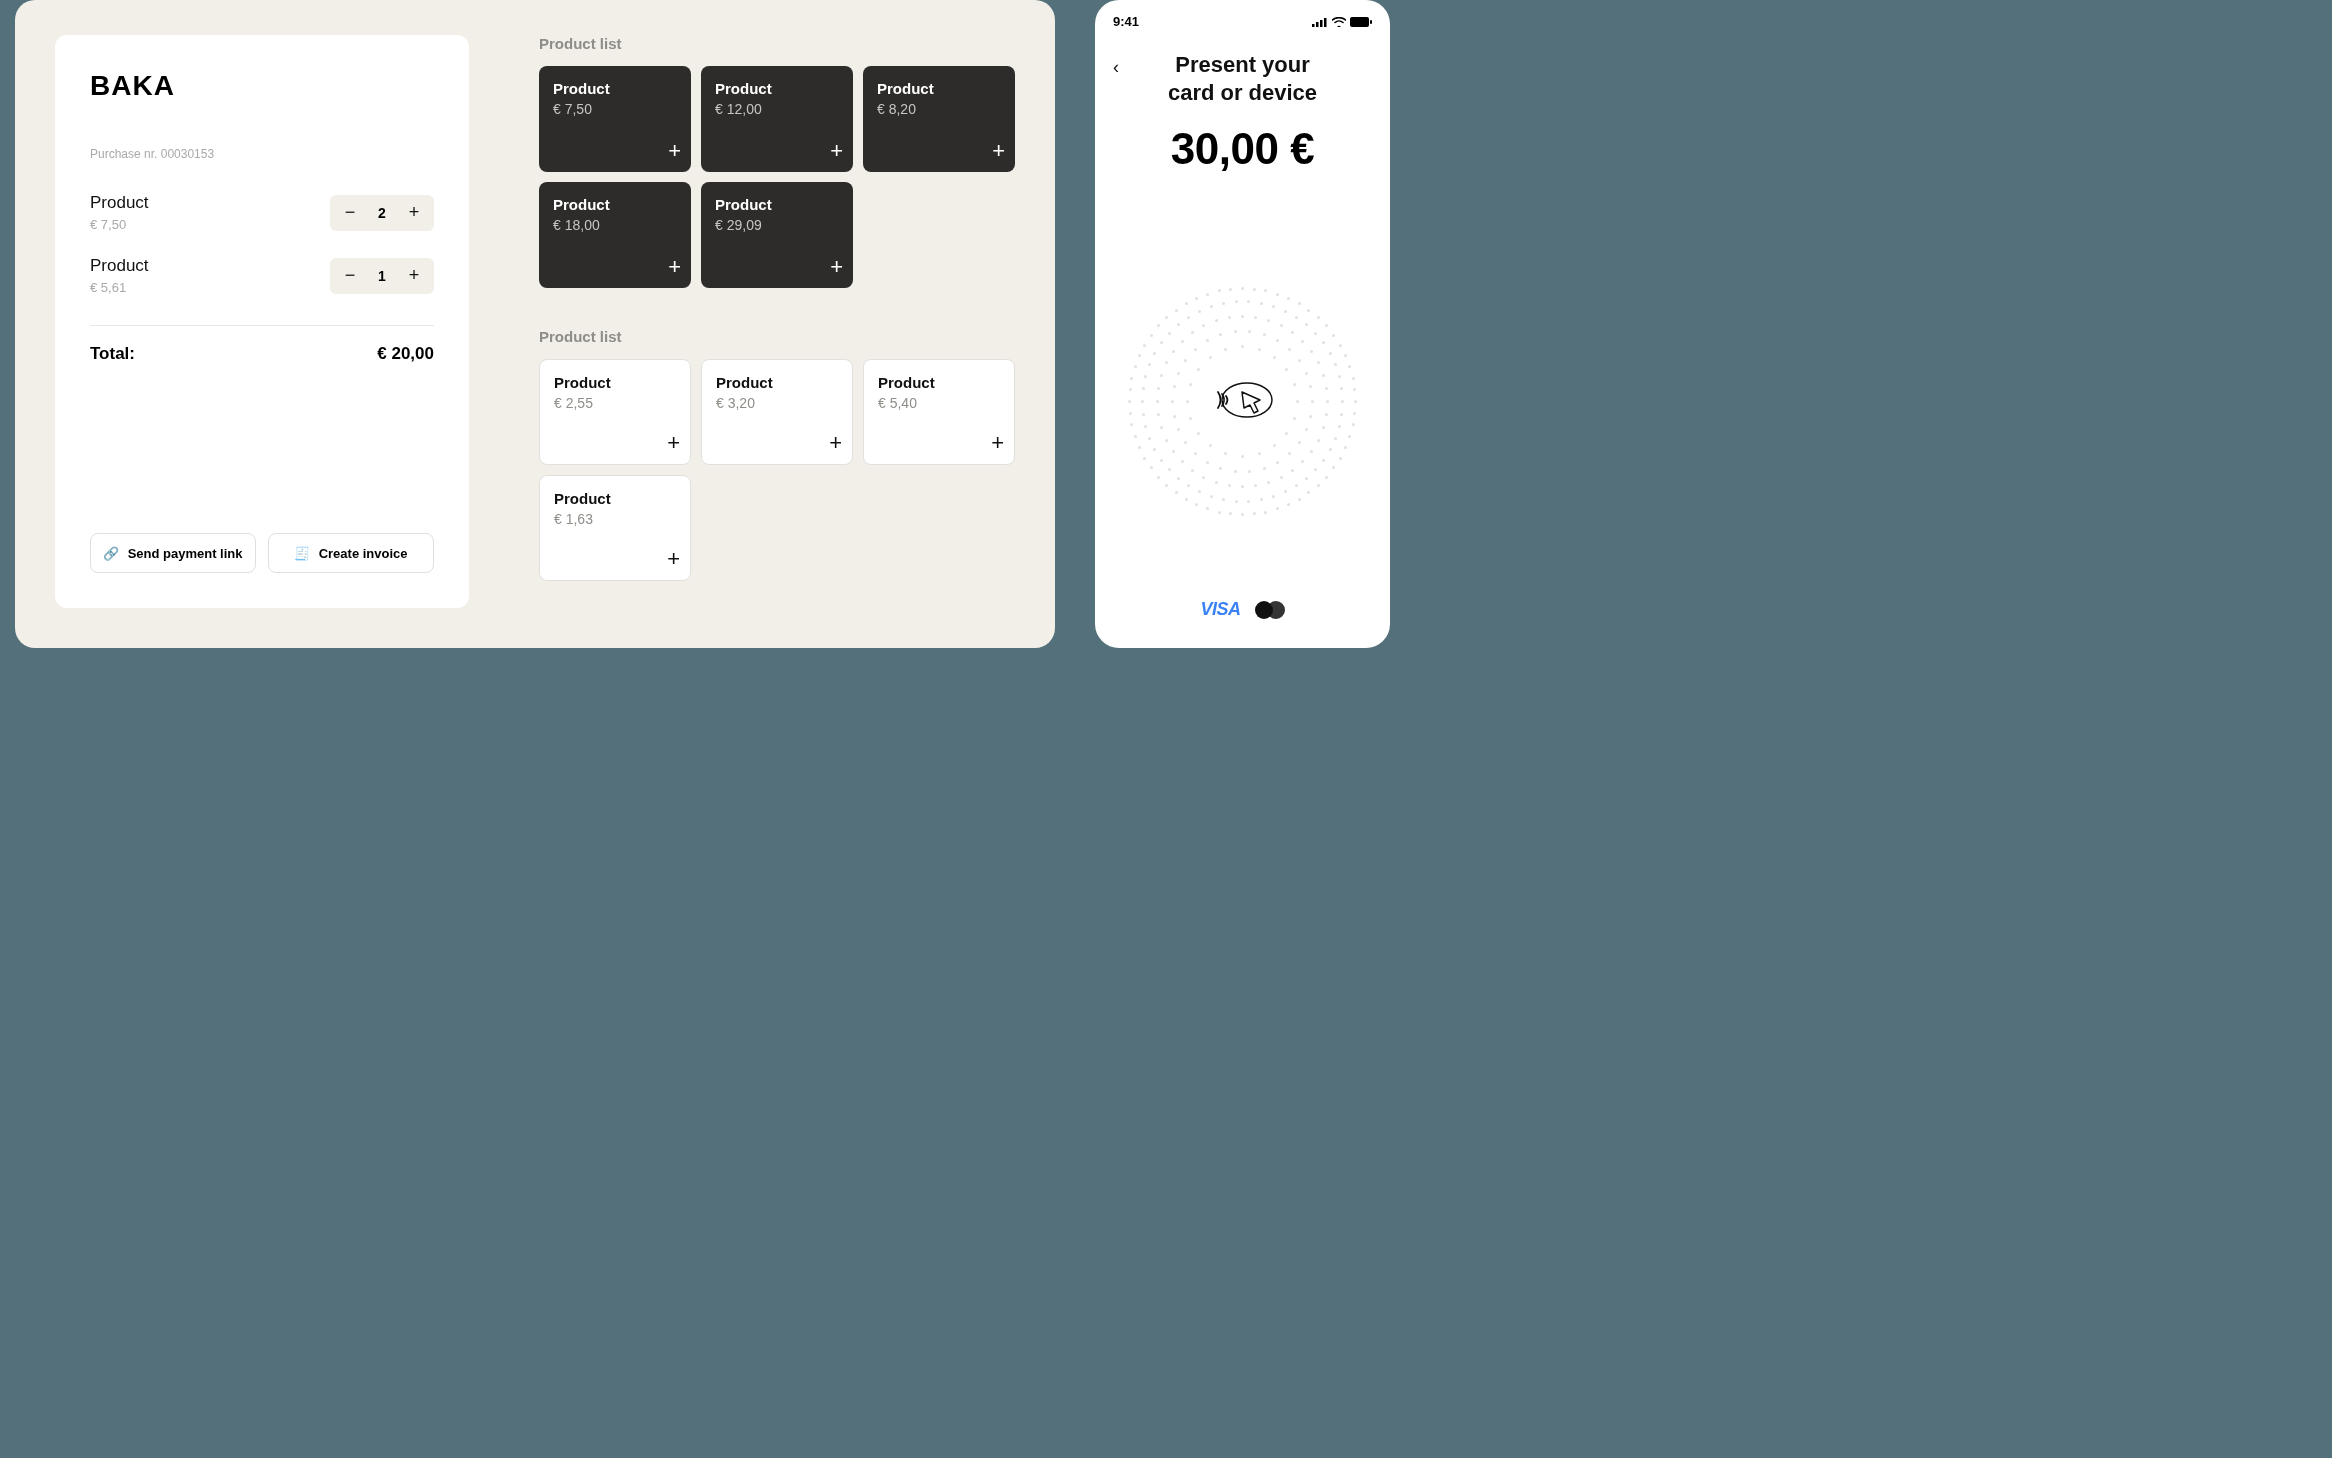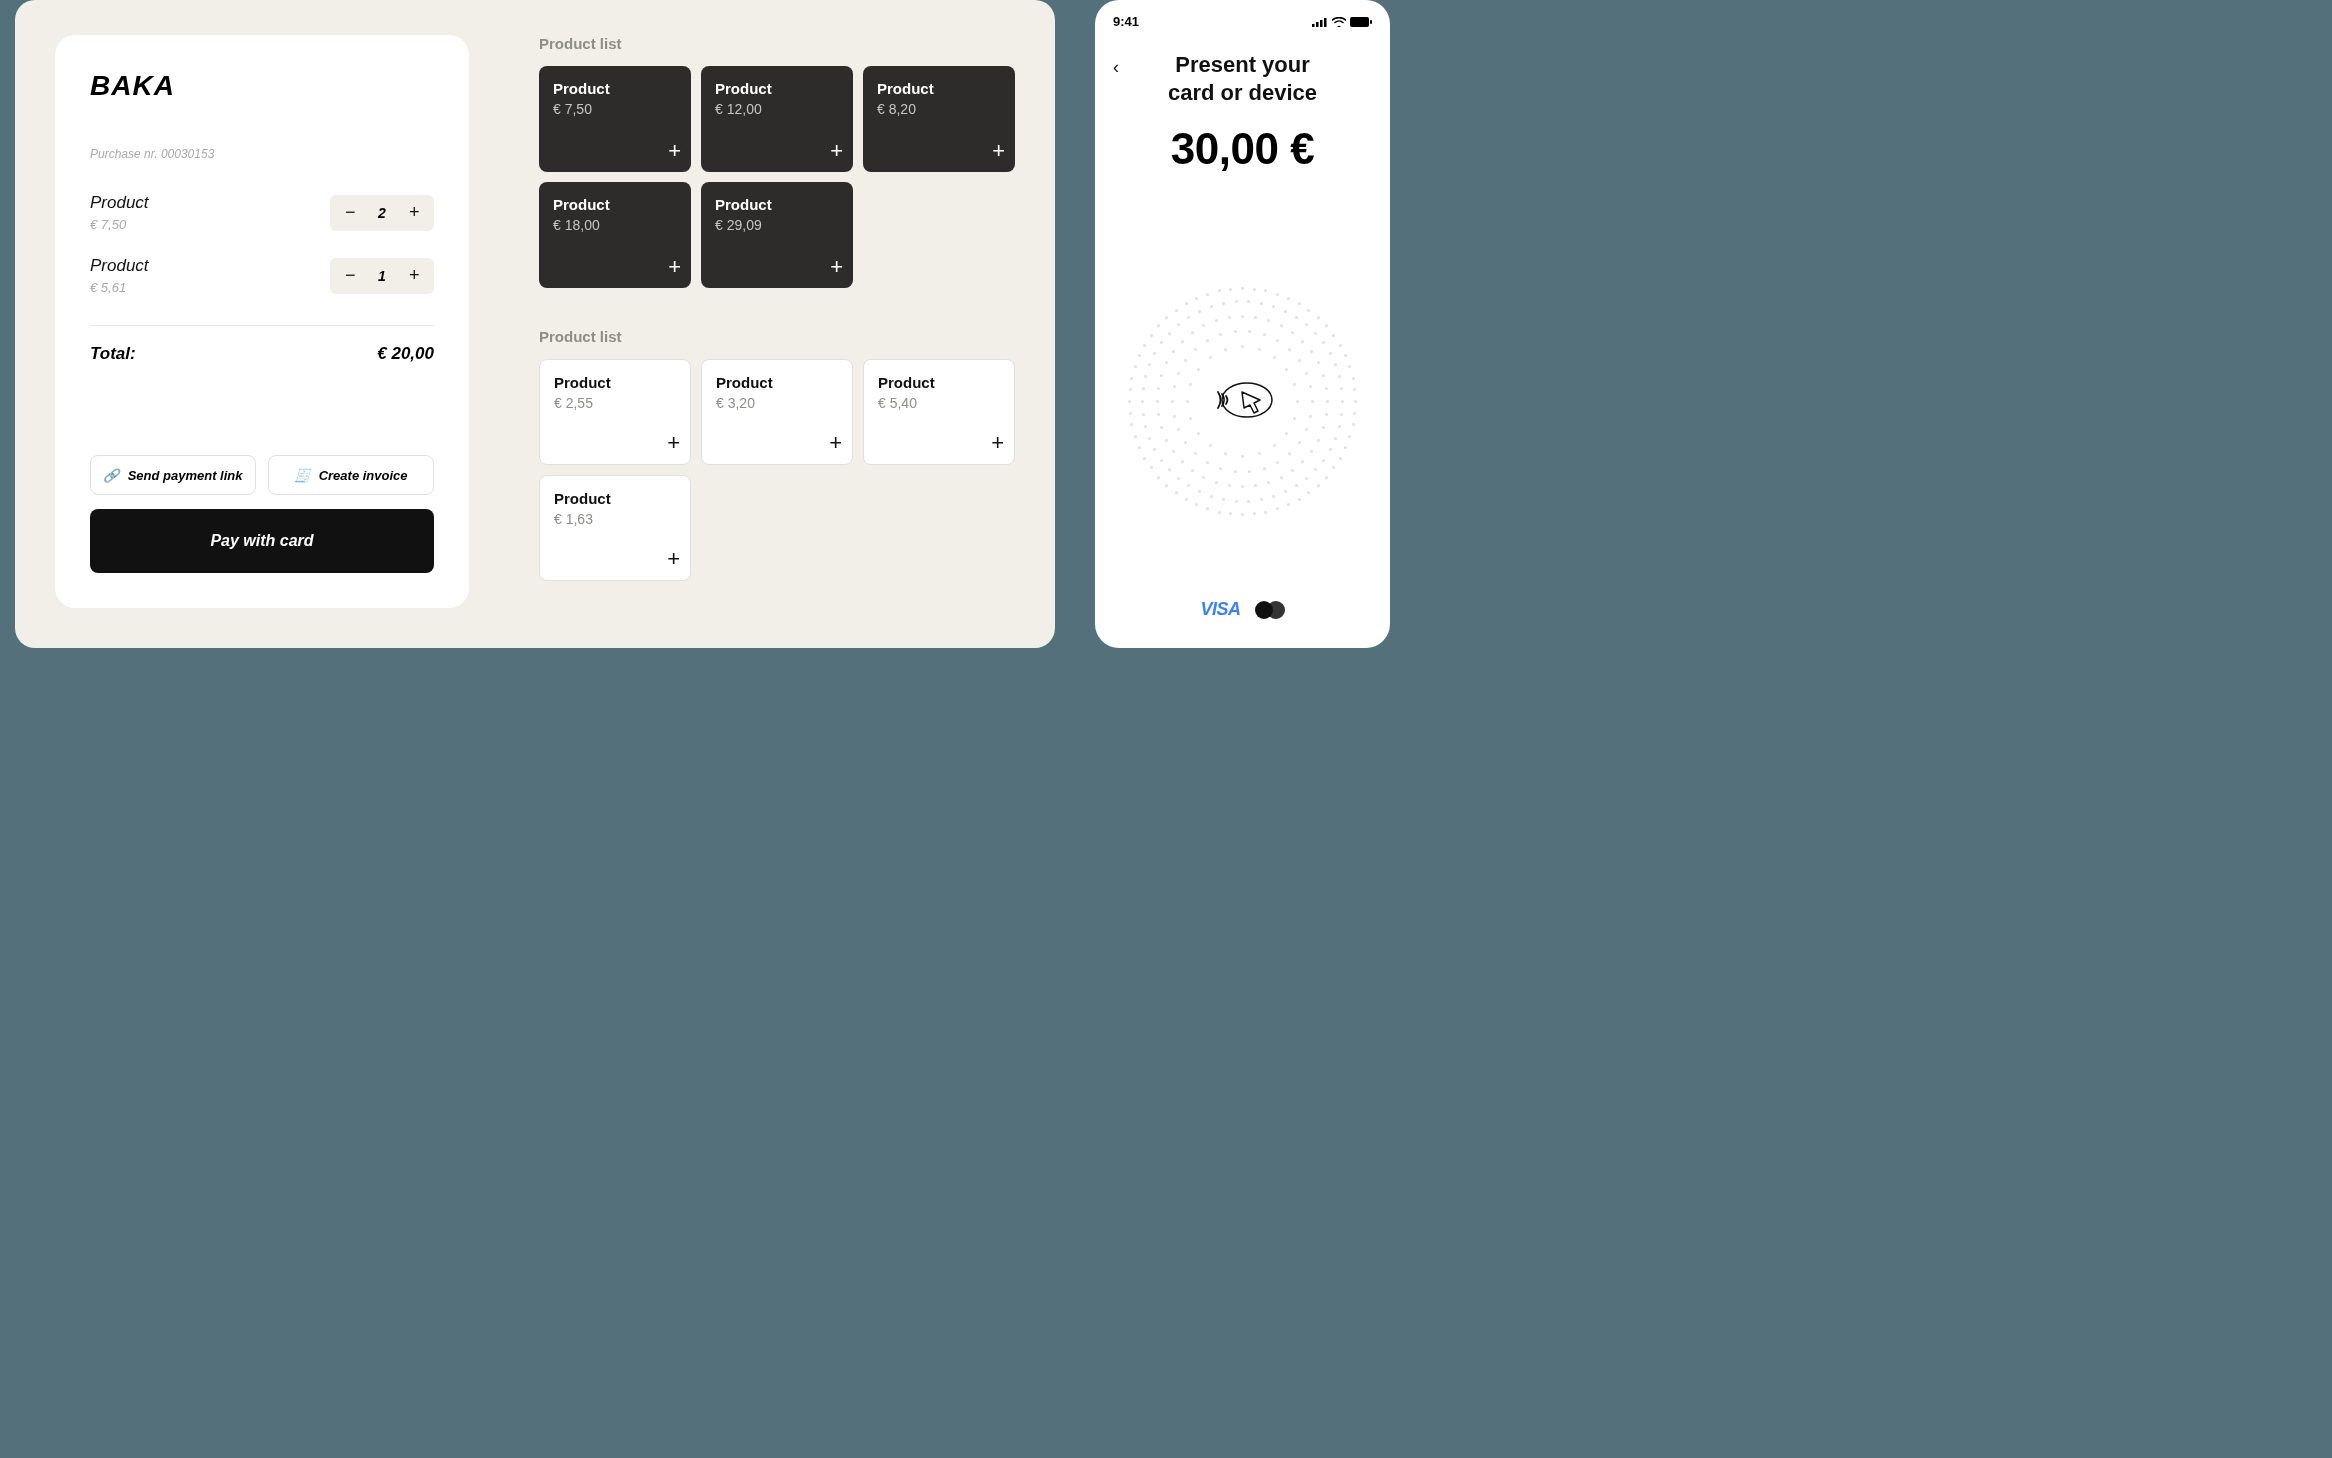--- a/index.html
+++ b/index.html
@@ -21,27 +21,26 @@
     display: flex;
     gap: 70px;
     width: 1040px;
     height: 648px;
     margin-left: 15px;
   }
 
   
   .receipt {
     background: #fff;
-    border-radius: 20px;
+    border-radius: 12px;
     width: 420px;
     padding: 35px 35px 35px 35px;
     margin-top: 35px;
     display: flex;
     flex-direction: column;
-    font-style: italic;
   }
   .brand {
     font-weight: 900;
     font-size: 28px;
     letter-spacing: 1px;
     color: #000;
   }
   .purchase-nr {
     margin-top: 45px;
     font-size: 12px;
@@ -314,23 +313,20 @@
     <div class="receipt-actions">
       <div class="sec-row">
         <div class="sec-btn">
           <span class="ic">🔗</span>
           <span>Send payment link</span>
         </div>
         <div class="sec-btn">
           <span class="ic">🧾</span>
           <span>Create invoice</span>
         </div>
-      </div>
-      <div class="pay-btn">
-        <span>Pay with card</span>
       </div>
     </div>
   </div>
 
   <div class="grids">
 
     <div class="grid-title">Product list</div>
     <div class="grid">
       <div class="prod dark">
         <div class="p-name">Product</div>

